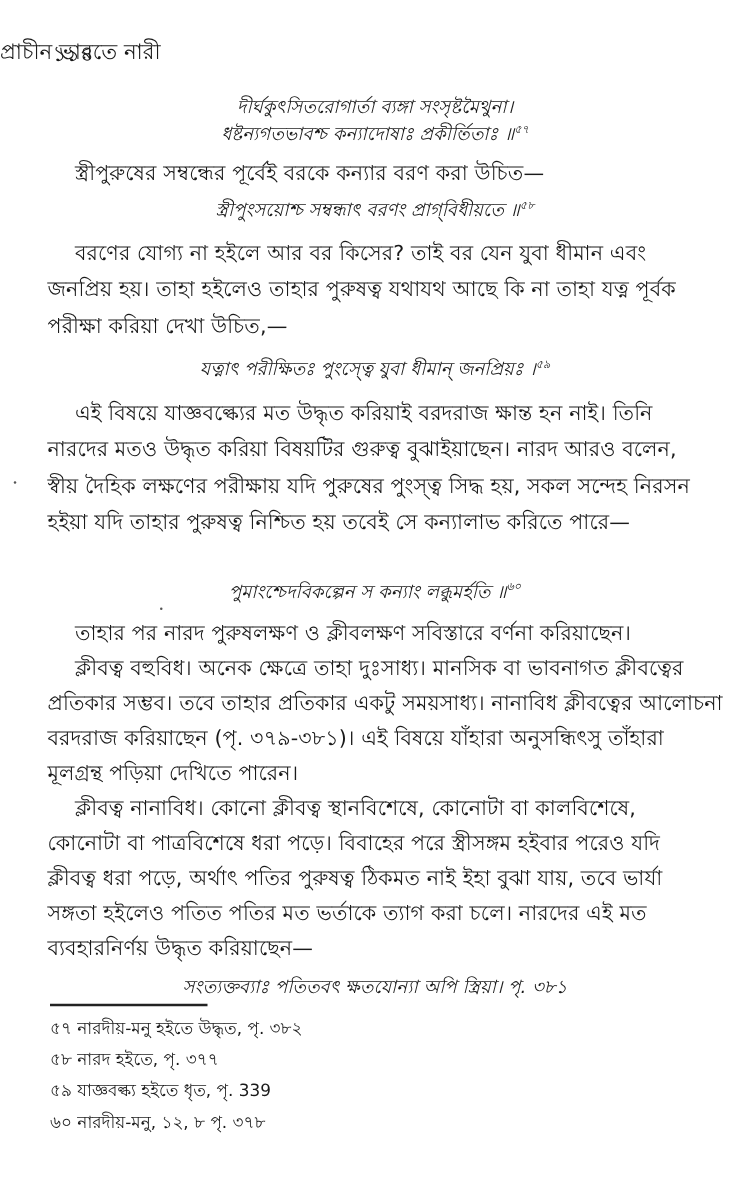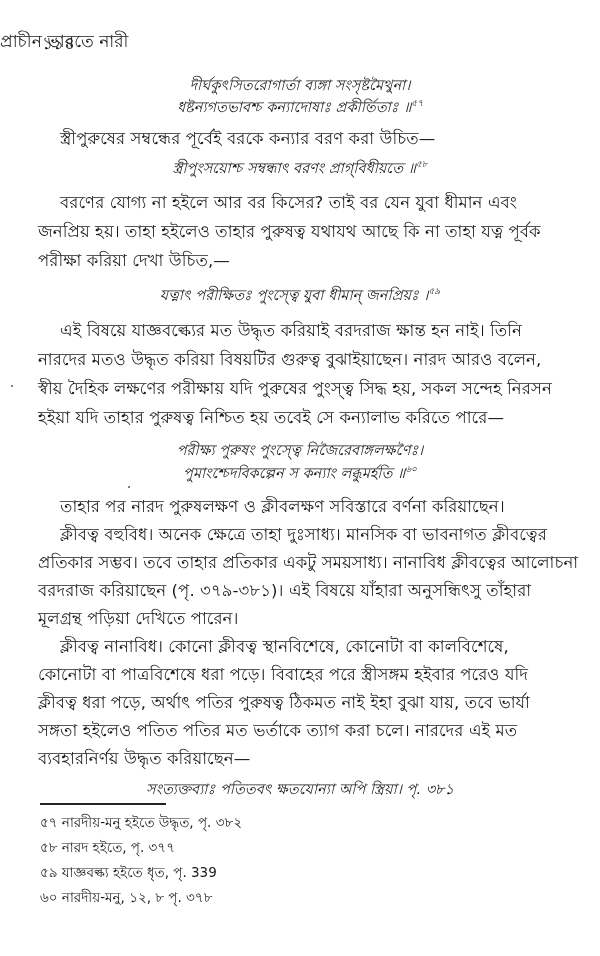--- a/index.html
+++ b/index.html
@@ -39,21 +39,20 @@
   <div class="abs para-line" style="top:248px">পরীক্ষা করিয়া দেখা উচিত,—</div>
   <div class="abs para-line" style="top:219px">জনপ্রিয় হয়। তাহা হইলেও তাহার পুরুষত্ব যথাযথ আছে কি না তাহা যত্ন পূর্বক</div>
 
   <div class="abs verse" style="top:284px"><span>যত্নাৎ পরীক্ষিতঃ পুংস্ত্বে যুবা ধীমান্ জনপ্রিয়ঃ ।</span><sup class="fn">৫৯</sup></div>
 
   <div class="abs para-line indent" style="top:318px">এই বিষয়ে যাজ্ঞবল্ক্যের মত উদ্ধৃত করিয়াই বরদরাজ ক্ষান্ত হন নাই। তিনি</div>
   <div class="abs para-line" style="top:347px">নারদের মতও উদ্ধৃত করিয়া বিষয়টির গুরুত্ব বুঝাইয়াছেন। নারদ আরও বলেন,</div>
   <div class="abs para-line" style="top:376px">স্বীয় দৈহিক লক্ষণের পরীক্ষায় যদি পুরুষের পুংস্ত্ব সিদ্ধ হয়, সকল সন্দেহ নিরসন</div>
   <div class="abs para-line" style="top:405px">হইয়া যদি তাহার পুরুষত্ব নিশ্চিত হয় তবেই সে কন্যালাভ করিতে পারে—</div>
 
-  <div class="abs verse" style="top:439px">পরীক্ষ্য পুরুষং পুংস্ত্বে নিজৈরেবাঙ্গলক্ষণৈঃ।</div>
   <div class="abs verse" style="top:462px"><span>পুমাংশ্চেদবিকল্পেন স কন্যাং লব্ধুমর্হতি ॥</span><sup class="fn">৬০</sup></div>
 
   <div class="abs para-line indent" style="top:494px">তাহার পর নারদ পুরুষলক্ষণ ও ক্লীবলক্ষণ সবিস্তারে বর্ণনা করিয়াছেন।</div>
   <div class="abs para-line" style="top:550px">প্রতিকার সম্ভব। তবে তাহার প্রতিকার একটু সময়সাধ্য। নানাবিধ ক্লীবত্বের আলোচনা</div>
   <div class="abs para-line indent" style="top:522px">ক্লীবত্ব বহুবিধ। অনেক ক্ষেত্রে তাহা দুঃসাধ্য। মানসিক বা ভাবনাগত ক্লীবত্বের</div>
   <div class="abs para-line" style="top:578px">বরদরাজ করিয়াছেন (পৃ. ৩৭৯-৩৮১)। এই বিষয়ে যাঁহারা অনুসন্ধিৎসু তাঁহারা</div>
   <div class="abs para-line indent" style="top:634px">ক্লীবত্ব নানাবিধ। কোনো ক্লীবত্ব স্থানবিশেষে, কোনোটা বা কালবিশেষে,</div>
 
   <div class="abs para-line" style="top:606px">মূলগ্রন্থ পড়িয়া দেখিতে পারেন।</div>
   <div class="abs para-line" style="top:662px">কোনোটা বা পাত্রবিশেষে ধরা পড়ে। বিবাহের পরে স্ত্রীসঙ্গম হইবার পরেও যদি</div>

